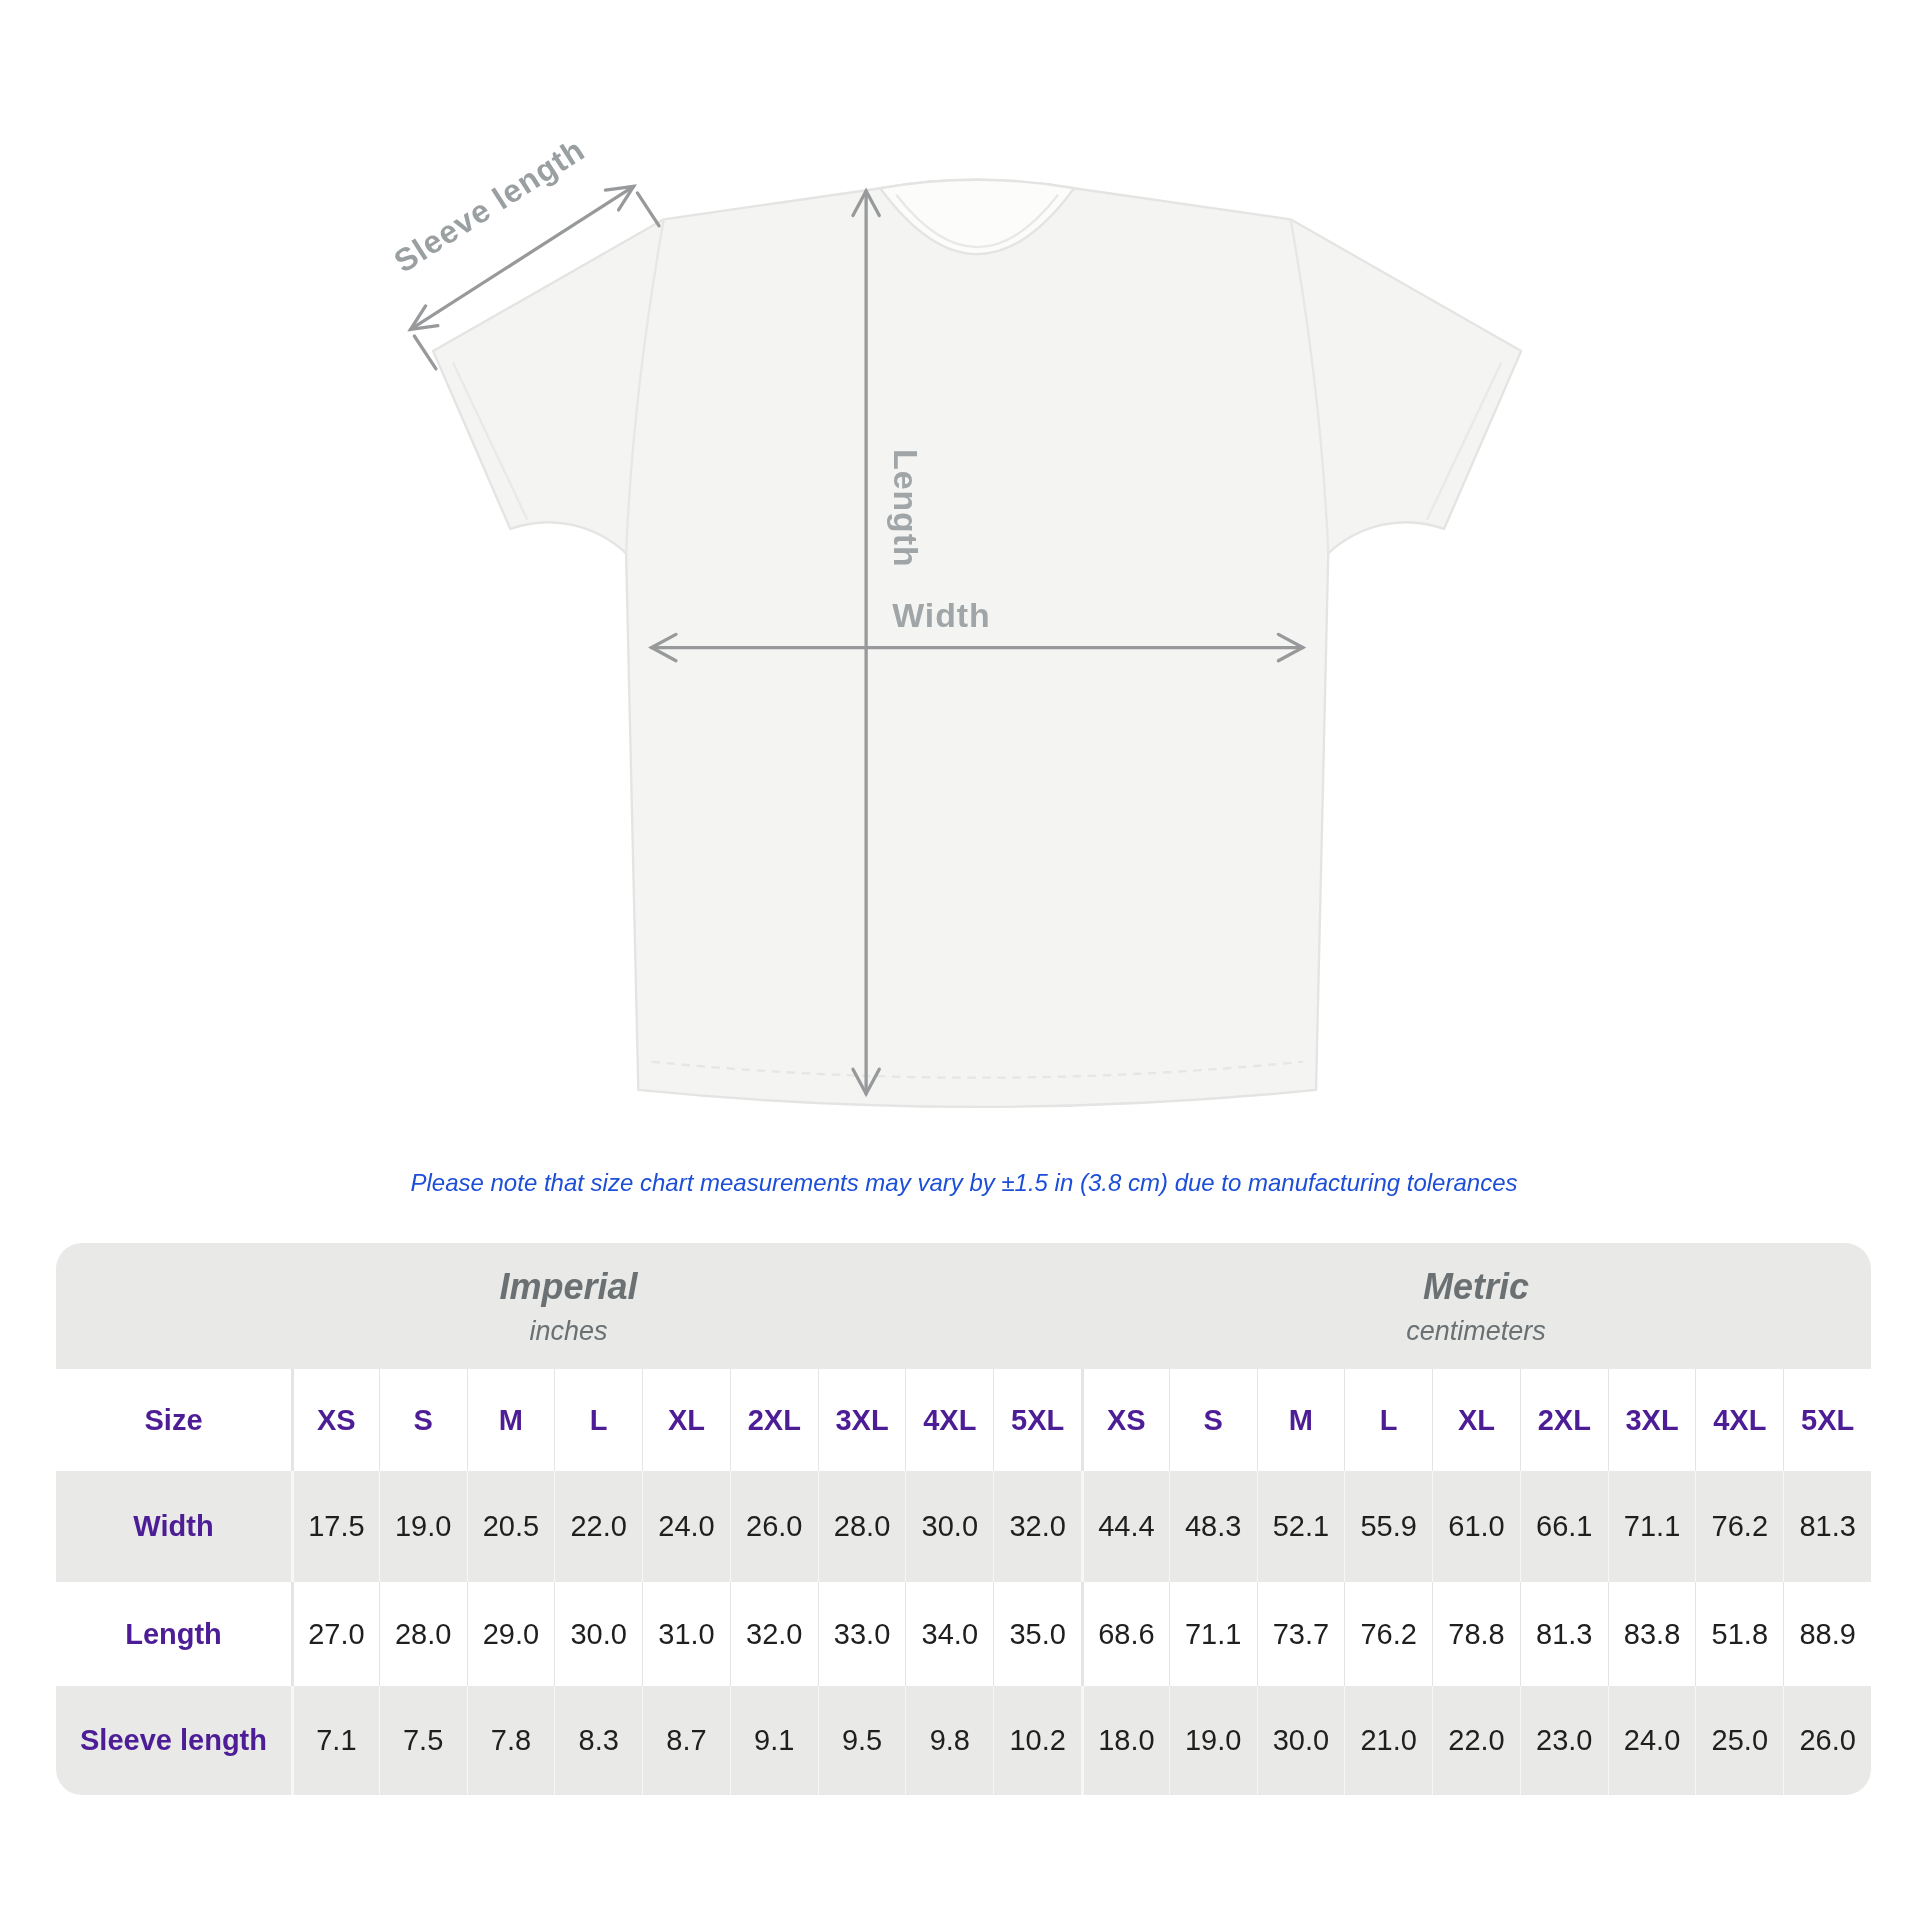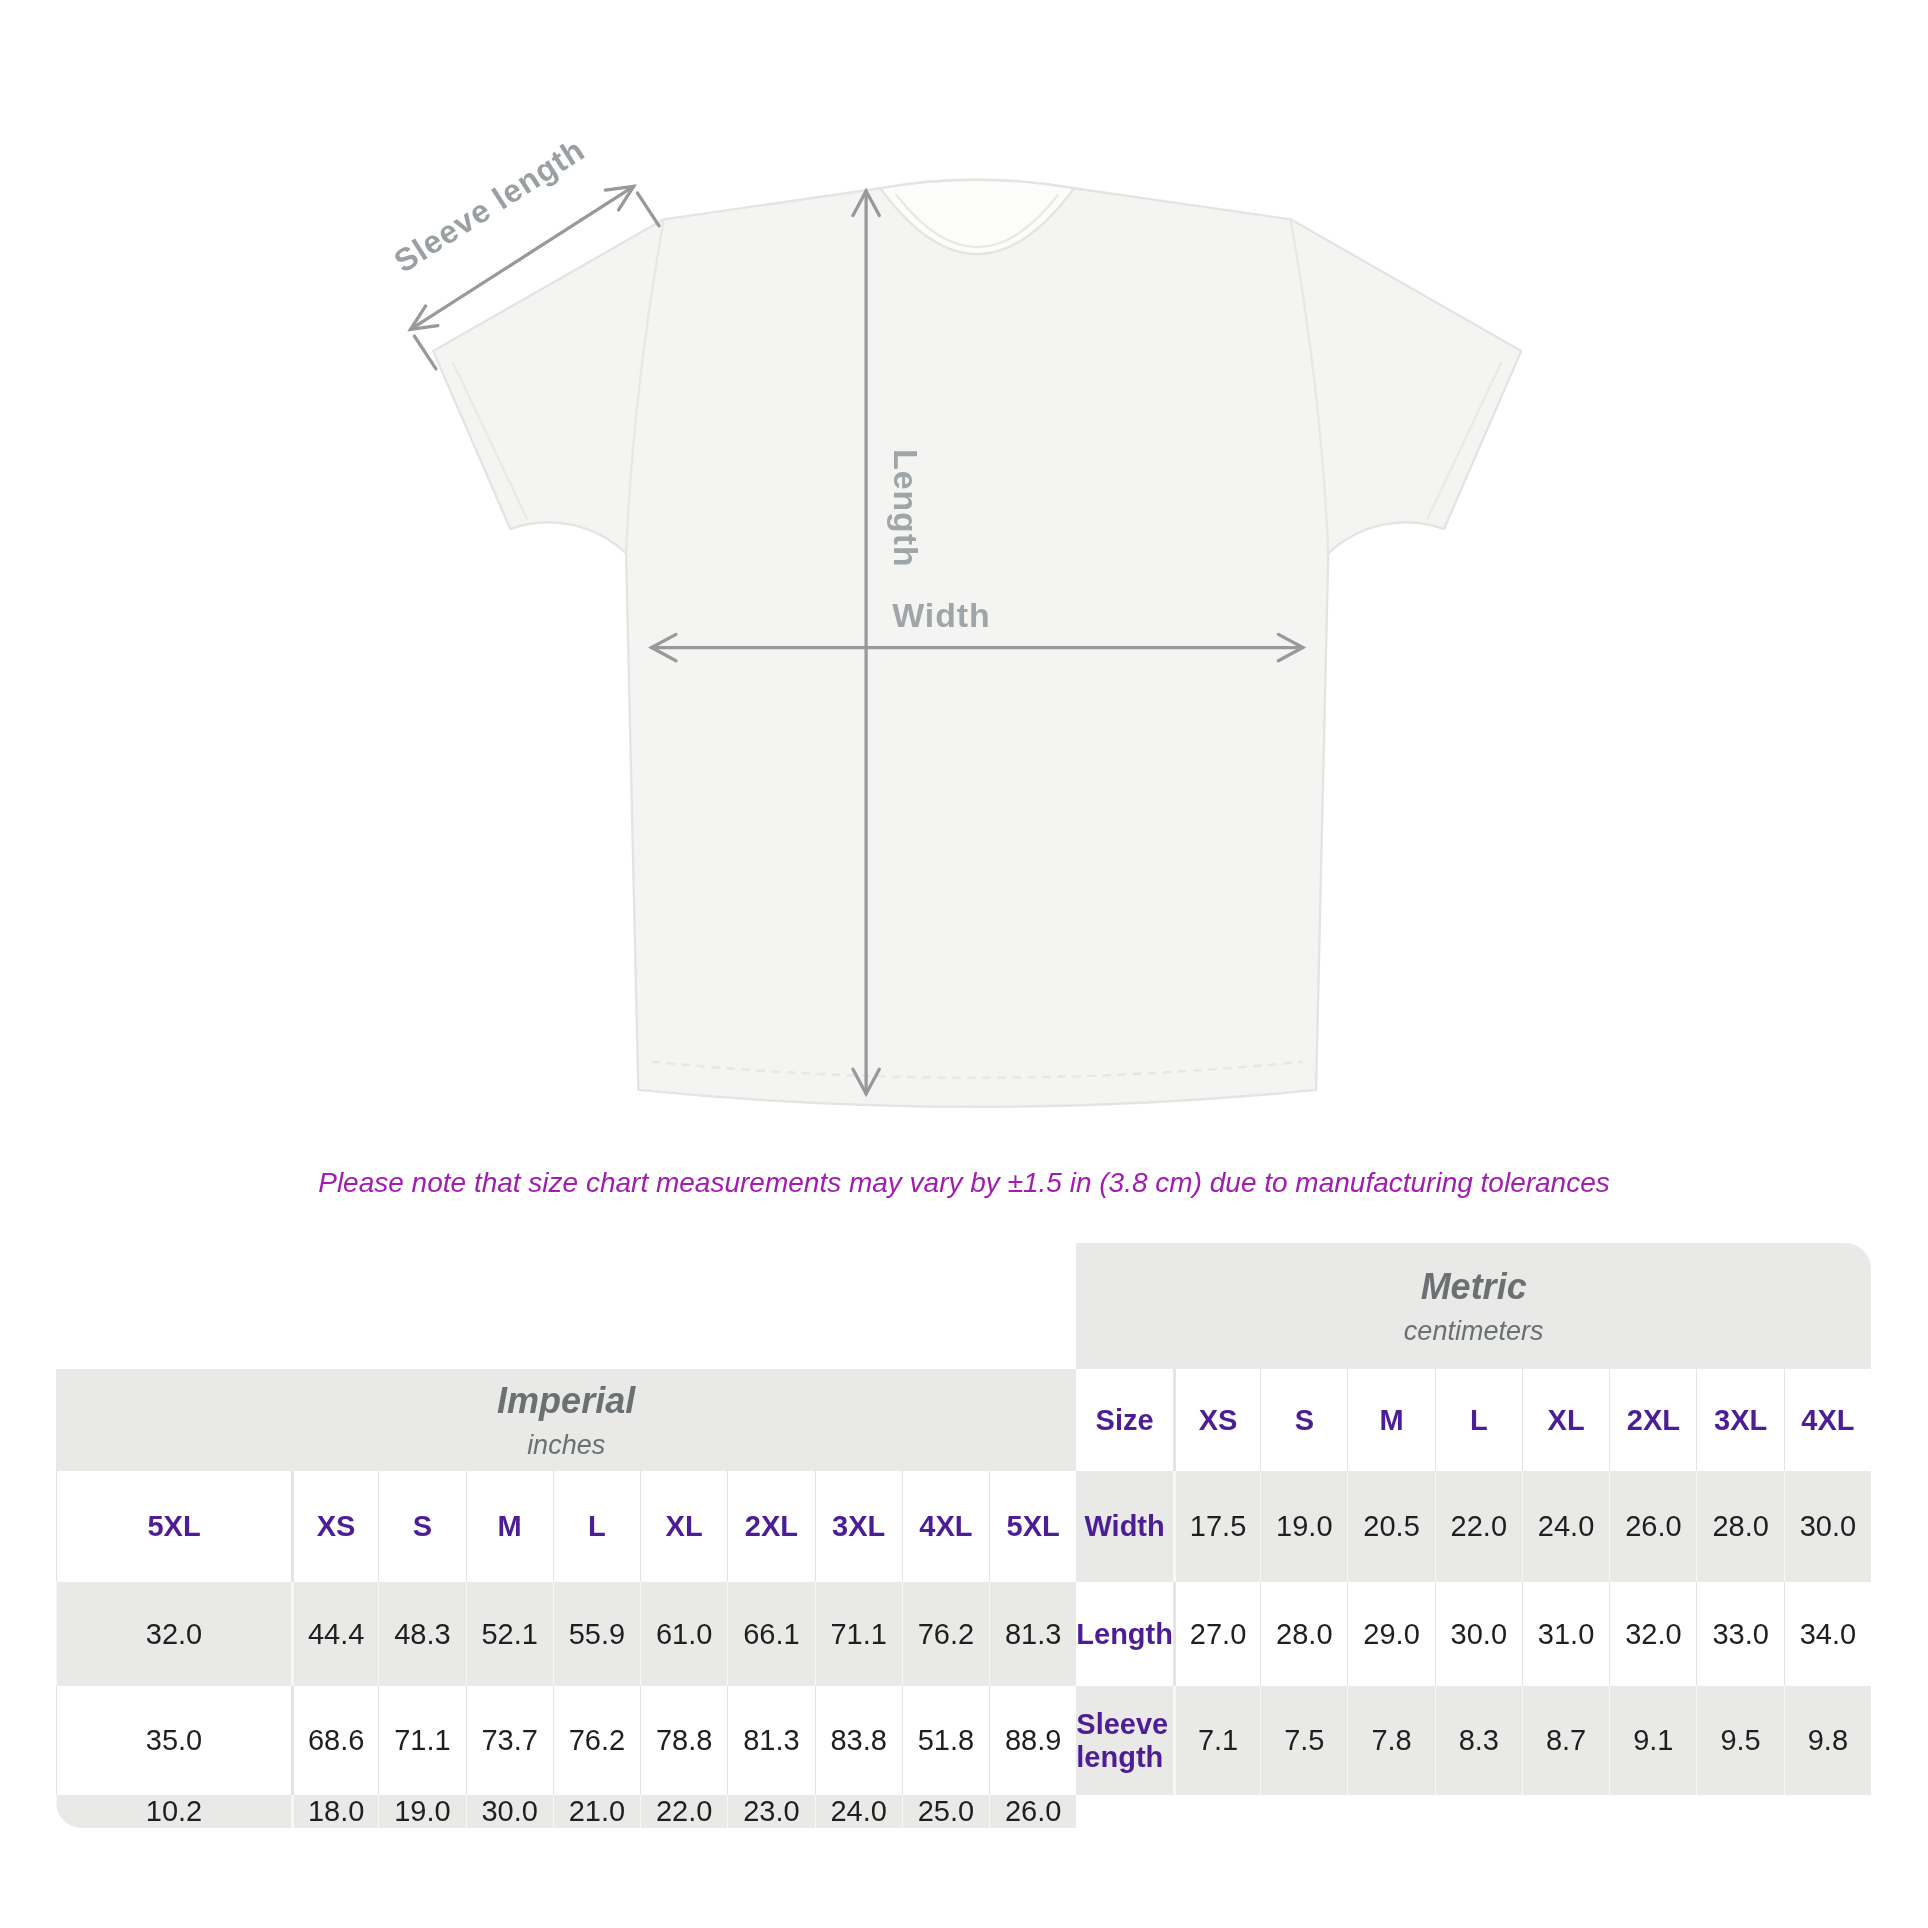--- a/index.html
+++ b/index.html
@@ -14,21 +14,21 @@
   .diagram{position:relative;width:1928px;height:1153px;}
   .diagram svg{position:absolute;top:0;left:0;}
   .dim-label{font-weight:bold;font-size:36px;fill:#a0a5a7;letter-spacing:1px;}
   .dim-label-sleeve{font-weight:bold;font-size:34px;fill:#9aa0a2;letter-spacing:1px;}
   
   .title-block{text-align:center;margin-top:7.5px;}
   .page-title{
     margin:0;font-size:44px;font-weight:bold;color:#3a3a3a;line-height:55px;
   }
   .page-subtitle{
-    margin:11.3px 0 0 0;font-size:28px;font-style:italic;color:#a21caf;line-height:38px;
+    margin:11.3px 0 0 0;font-size:24px;font-style:italic;color:#1d4ed8;line-height:38px;
   }
   
   .size-table{
     margin:41px 56px 0 56px;
     width:1815px;
     display:grid;
     grid-template-columns:235px repeat(18, 1fr);
     grid-template-rows:126px 102px 111px 104px 109px;
     border-radius:26px;
     overflow:hidden;
@@ -117,27 +117,27 @@
       <text class="dim-label" text-anchor="middle" transform="translate(950,540) rotate(90)">Length</text>
       <text class="dim-label" text-anchor="middle" x="1000" y="666">Width</text>
     </svg>
   </div>
 
   <div class="title-block">
     <p class="page-subtitle">Please note that size chart measurements may vary by ±1.5 in (3.8 cm) due to manufacturing tolerances</p>
   </div>
 
   <div class="size-table">
+    <div class="band band-imperial">
+      <div class="band-title">Imperial</div>
+      <div class="band-unit">inches</div>
+    </div>
     <div class="band band-metric">
       <div class="band-title">Metric</div>
       <div class="band-unit">centimeters</div>
-    </div>
-    <div class="band band-imperial">
-      <div class="band-title">Imperial</div>
-      <div class="band-unit">inches</div>
     </div>
 
   <div class="cell lbl">Size</div>
       <div class="cell hdr sep-major-g">XS</div>
       <div class="cell hdr sep-g">S</div>
       <div class="cell hdr sep-g">M</div>
       <div class="cell hdr sep-g">L</div>
       <div class="cell hdr sep-g">XL</div>
       <div class="cell hdr sep-g">2XL</div>
       <div class="cell hdr sep-g">3XL</div>

